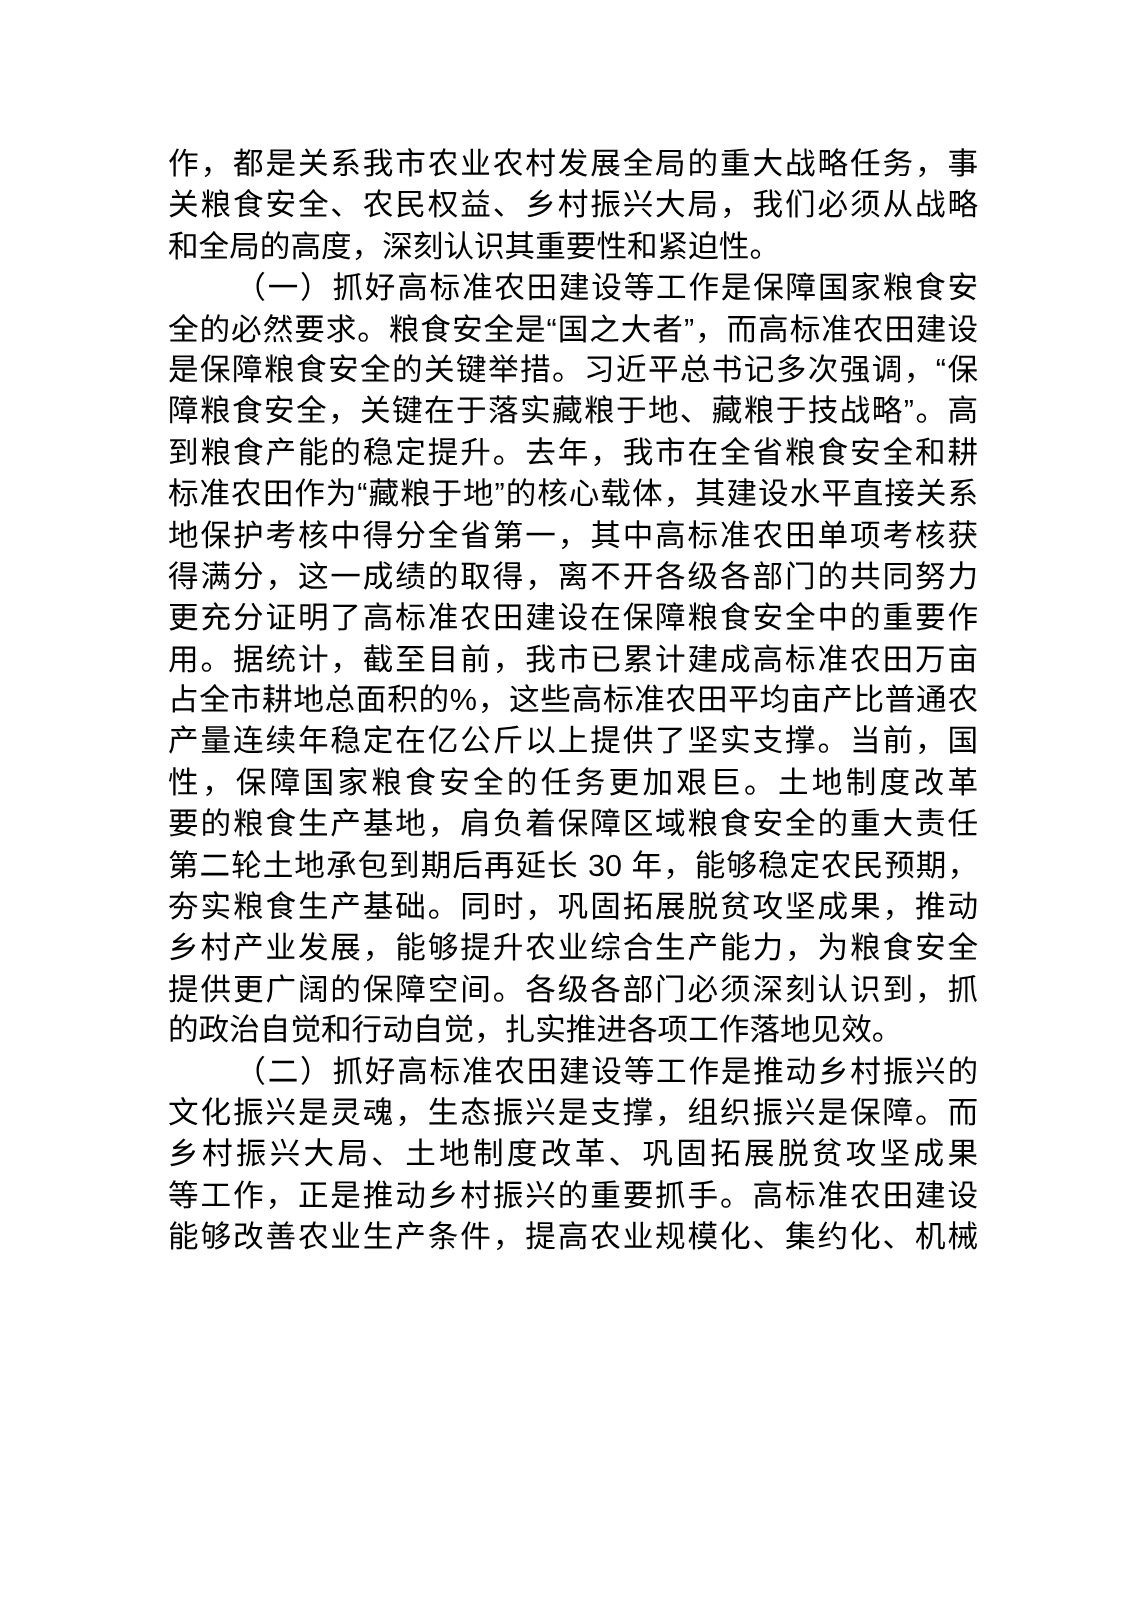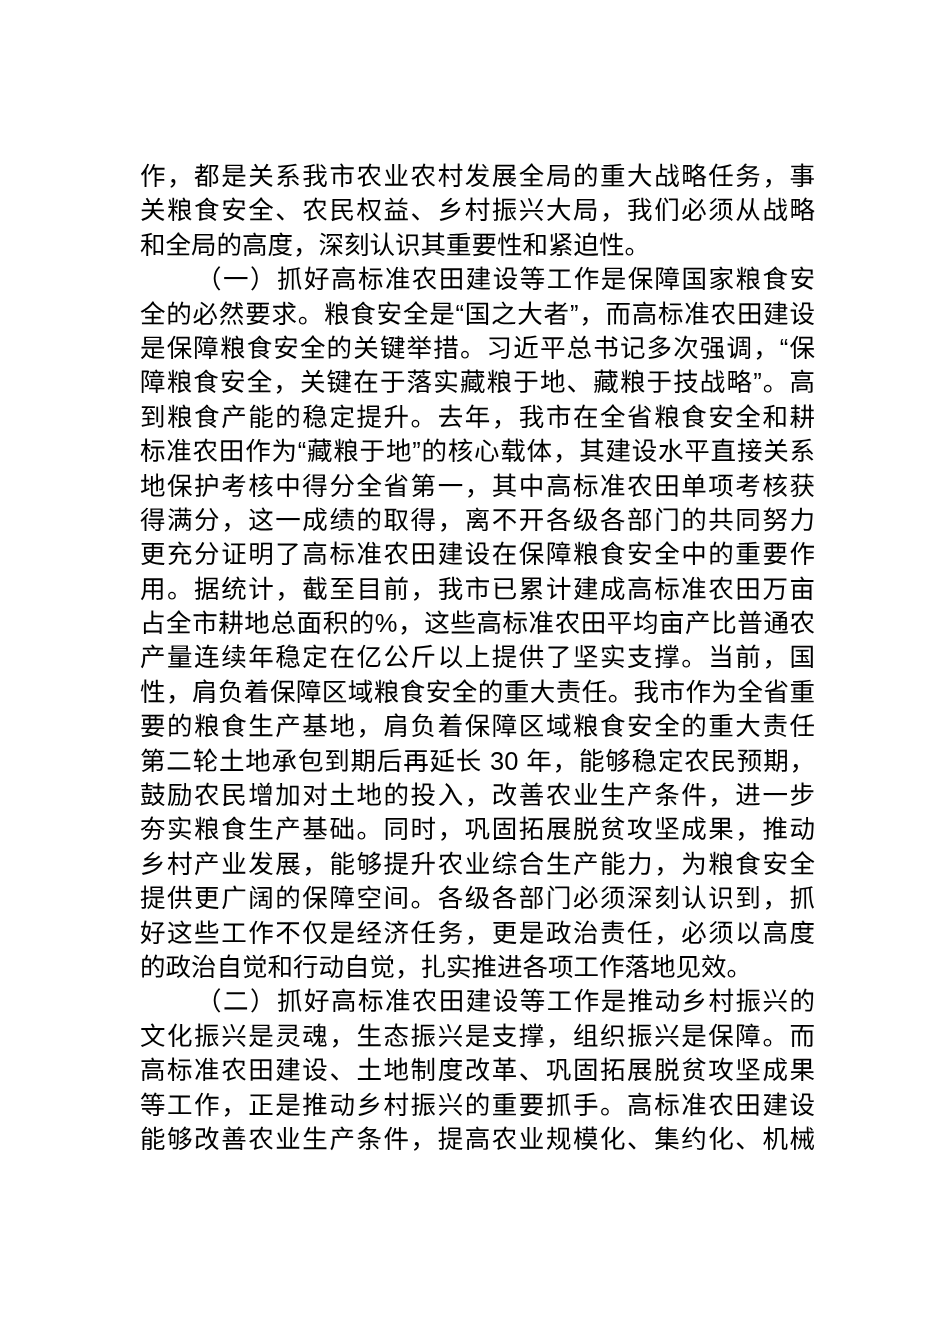--- a/index.html
+++ b/index.html
@@ -16,21 +16,20 @@
     box-sizing: border-box;
     width: 950px;
     height: 1344px;
     padding: 120px 135px 0 140px;
     background: #ffffff;
     overflow: hidden;
   }
   .textblock {
     width: 675px;
     color: #000000;
-    margin-top: 39px;
   }
   .line {
     height: 34.4px;
     line-height: 34.4px;
     font-size: 25.5px;
     text-align: justify;
     text-align-last: justify;
     -moz-text-align-last: justify;
     letter-spacing: 0;
     white-space: normal;
@@ -58,28 +57,26 @@
     <div class="line">是保障粮食安全的关键举措。习近平总书记多次强调，“保</div>
     <div class="line">障粮食安全，关键在于落实藏粮于地、藏粮于技战略”。高</div>
     <div class="line">到粮食产能的稳定提升。去年，我市在全省粮食安全和耕</div>
     <div class="line">标准农田作为“藏粮于地”的核心载体，其建设水平直接关系</div>
     <div class="line">地保护考核中得分全省第一，其中高标准农田单项考核获</div>
     <div class="line">得满分，这一成绩的取得，离不开各级各部门的共同努力</div>
     <div class="line">更充分证明了高标准农田建设在保障粮食安全中的重要作</div>
     <div class="line">用。据统计，截至目前，我市已累计建成高标准农田万亩</div>
     <div class="line">占全市耕地总面积的%，这些高标准农田平均亩产比普通农</div>
     <div class="line">产量连续年稳定在亿公斤以上提供了坚实支撑。当前，国</div>
-    <div class="line">性，肩负着保障区域粮食安全的重大责任。我市作为全省重</div>
+    <div class="line">性，保障国家粮食安全的任务更加艰巨。土地制度改革</div>
     <div class="line">要的粮食生产基地，肩负着保障区域粮食安全的重大责任</div>
     <div class="line">第二轮土地承包到期后再延长 30 年，能够稳定农民预期，</div>
-    <div class="line">鼓励农民增加对土地的投入，改善农业生产条件，进一步</div>
     <div class="line">夯实粮食生产基础。同时，巩固拓展脱贫攻坚成果，推动</div>
     <div class="line">乡村产业发展，能够提升农业综合生产能力，为粮食安全</div>
     <div class="line">提供更广阔的保障空间。各级各部门必须深刻认识到，抓</div>
-    <div class="line">好这些工作不仅是经济任务，更是政治责任，必须以高度</div>
     <div class="line para-end">的政治自觉和行动自觉，扎实推进各项工作落地见效。</div>
     <div class="line indent">（二）抓好高标准农田建设等工作是推动乡村振兴的</div>
     <div class="line">文化振兴是灵魂，生态振兴是支撑，组织振兴是保障。而</div>
-    <div class="line">高标准农田建设、土地制度改革、巩固拓展脱贫攻坚成果</div>
+    <div class="line">乡村振兴大局、土地制度改革、巩固拓展脱贫攻坚成果</div>
     <div class="line">等工作，正是推动乡村振兴的重要抓手。高标准农田建设</div>
     <div class="line">能够改善农业生产条件，提高农业规模化、集约化、机械</div>
   </div>
 </div>
 
 </body></html>

